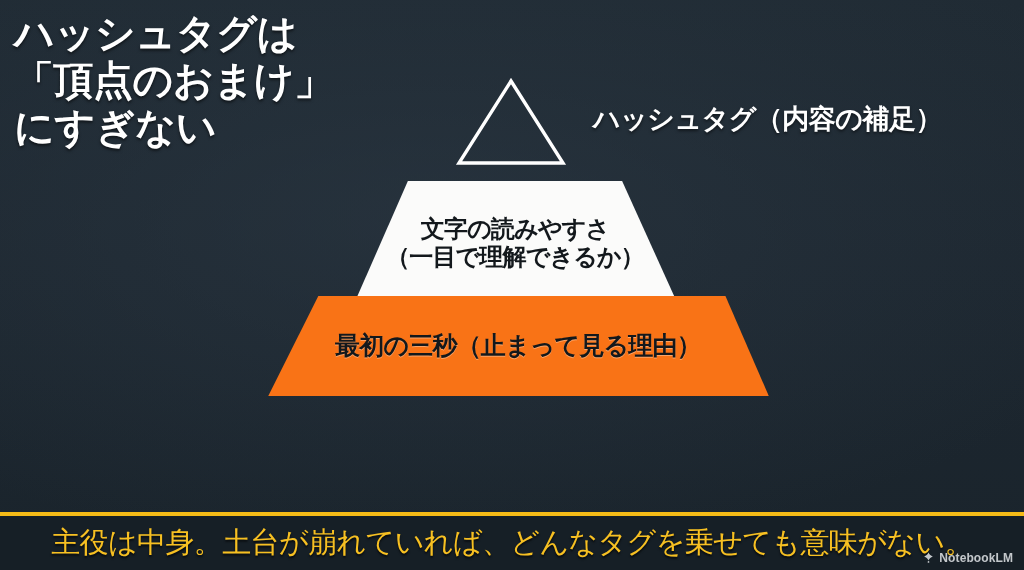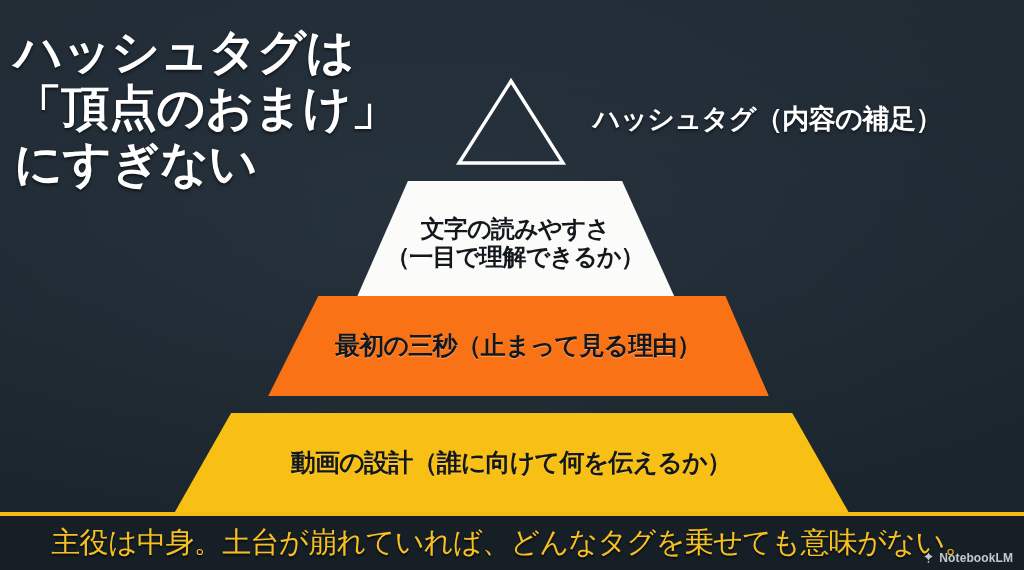--- a/index.html
+++ b/index.html
@@ -22,24 +22,24 @@
     background:
       radial-gradient(120% 95% at 42% 38%, rgba(45,58,70,0.55) 0%, rgba(30,40,49,0) 62%),
       linear-gradient(180deg, #202b34 0%, #1d2730 46%, #1a242c 100%);
     pointer-events: none;
   }
 
   
   #headline {
     position: absolute;
     left: 14px;
-    top: 24px;
+    top: 10px;
     width: 470px;
     color: #ffffff;
-    font-size: 48px;
+    font-size: 40px;
     font-weight: 700;
     line-height: 1.17;
     letter-spacing: -0.5px;
     text-shadow: 0 2px 3px rgba(0,0,0,0.55);
     white-space: pre-line;
   }
 
   
   #apex-label {
     position: absolute;
@@ -198,23 +198,20 @@
 
     <div class="tier" id="tier-2">
       <div class="tier-text">文字の読みやすさ
 （一目で理解できるか）</div>
     </div>
 
     <div class="tier" id="tier-3">
       <div class="tier-text">最初の三秒（止まって見る理由）</div>
     </div>
 
-    <div class="tier" id="tier-base">
-      <div class="tier-text">動画の設計（誰に向けて何を伝えるか）</div>
-    </div>
 
   </div>
 
   <div id="divider-line"></div>
 
   <div id="caption-bar">
     <div id="caption-text">主役は中身。土台が崩れていれば、どんなタグを乗せても意味がない。</div>
   </div>
 
   <div id="watermark">

